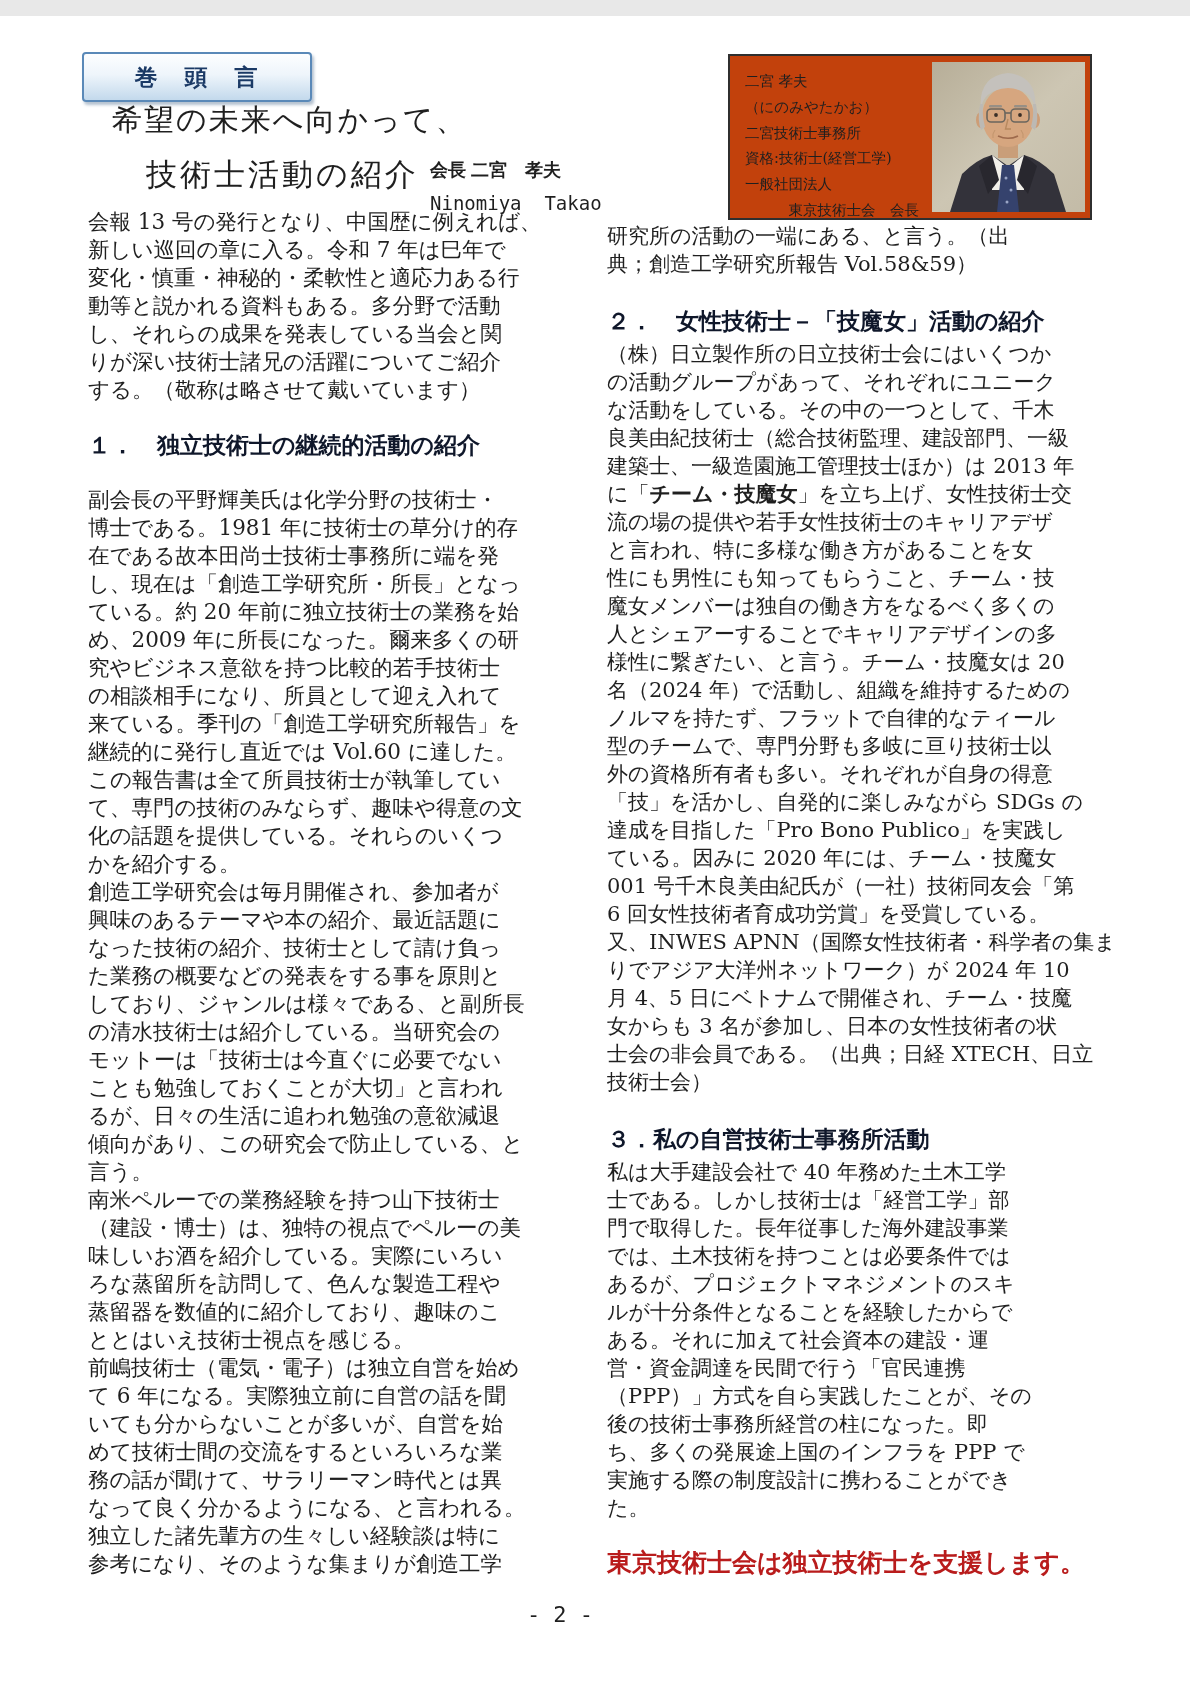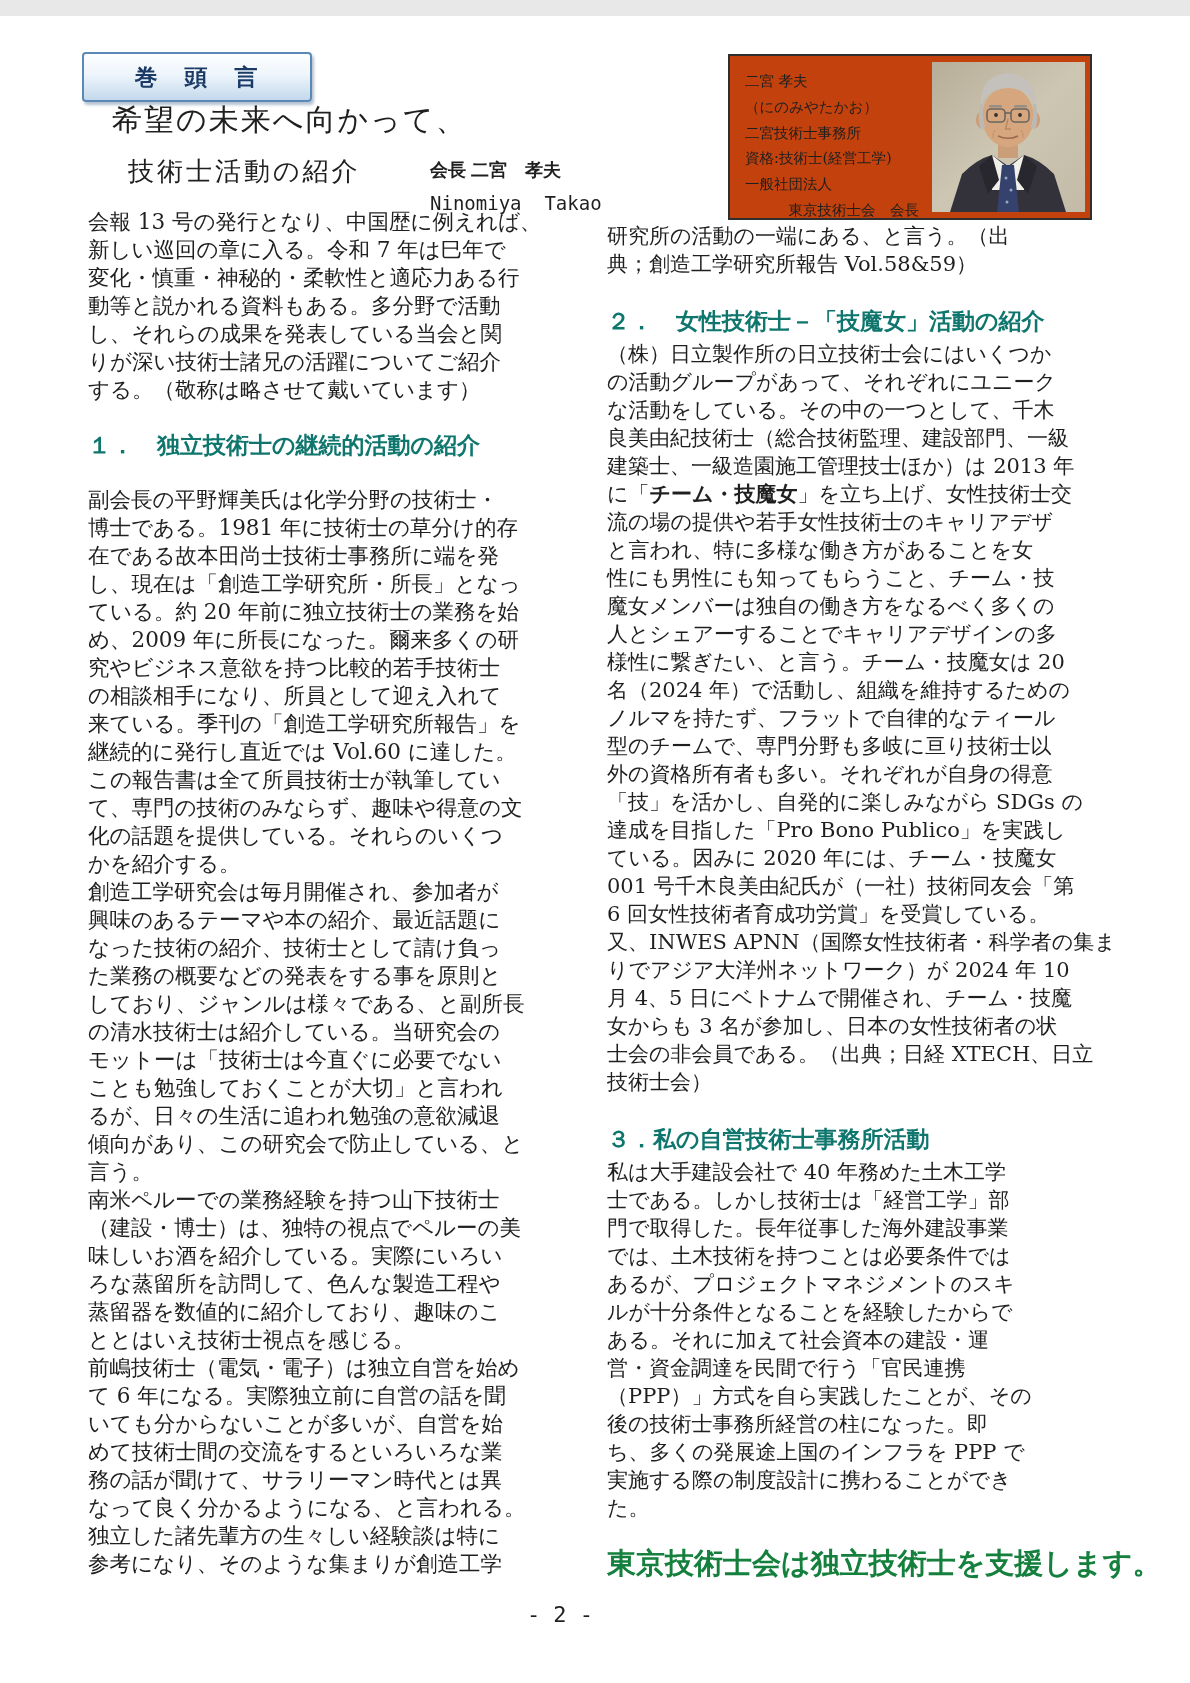--- a/index.html
+++ b/index.html
@@ -14,21 +14,21 @@
     position:absolute;left:82px;top:36px;width:226px;height:46px;
     border:2px solid #5a89b8;border-radius:4px;
     background:linear-gradient(to bottom,#fdfeff 0%,#eef5fb 45%,#c3d9ec 100%);
     box-shadow:2px 3px 3px rgba(90,120,150,.45);
     display:flex;align-items:center;justify-content:center;
     font-family:"DejaVu Sans","Liberation Sans",sans-serif;
     font-weight:bold;font-size:23px;color:#1b3a66;letter-spacing:2px;
   }
   
   .title1{position:absolute;left:112px;top:84px;font-size:30px;letter-spacing:2px;white-space:pre;}
-  .title2{position:absolute;left:128px;top:138px;font-size:26px;letter-spacing:3px;white-space:pre;}
+  .title2{position:absolute;left:146px;top:138px;font-size:31px;letter-spacing:3px;white-space:pre;}
   .author{
     position:absolute;left:430px;top:142px;
     font-family:Liberation Sans, sans-serif;
     font-weight:bold;font-size:18px;white-space:pre;
   }
   .romaji{
     position:absolute;left:430px;top:176px;
     font-family:"DejaVu Sans Mono","Liberation Mono",monospace;
     font-size:19px;white-space:pre;
   }
@@ -42,26 +42,26 @@
   .photo{position:absolute;right:5px;top:6px;}
   
   .col .tline{white-space:pre;}
   .col-left{position:absolute;left:88px;top:192px;width:482px;font-size:21.5px;}
   .col-left .tline{height:28px;line-height:28px;}
   .col-right{position:absolute;left:607px;top:206px;width:500px;font-size:21px;}
   .col-right .tline{height:28px;line-height:28px;}
   .col .tline.blank{height:24px;}
   .col .tline.heading{
     height:38px;line-height:38px;font-size:23px;font-weight:bold;
-    font-family:"DejaVu Sans","Liberation Sans",sans-serif;color:#0f766e;
+    font-family:"DejaVu Sans","Liberation Sans",sans-serif;color:#0f172a;
   }
   .col-left .tline.heading{height:34px;line-height:34px;}
   .col .tline.bold-line{
-    height:34px;line-height:34px;font-size:29px;font-weight:bold;
-    font-family:"DejaVu Sans","Liberation Sans",sans-serif;color:#15803d;
+    height:34px;line-height:34px;font-size:25px;font-weight:bold;
+    font-family:"DejaVu Sans","Liberation Sans",sans-serif;color:#b91c1c;
   }
   .col strong{font-weight:bold;font-family:"DejaVu Sans","Liberation Sans",sans-serif;}
   
   .pagenum{
     position:absolute;left:500px;top:1586px;width:120px;text-align:center;
     font-family:"DejaVu Sans Mono","Liberation Mono",monospace;font-size:22px;
   }
 </style>
 </head>
 <body>

